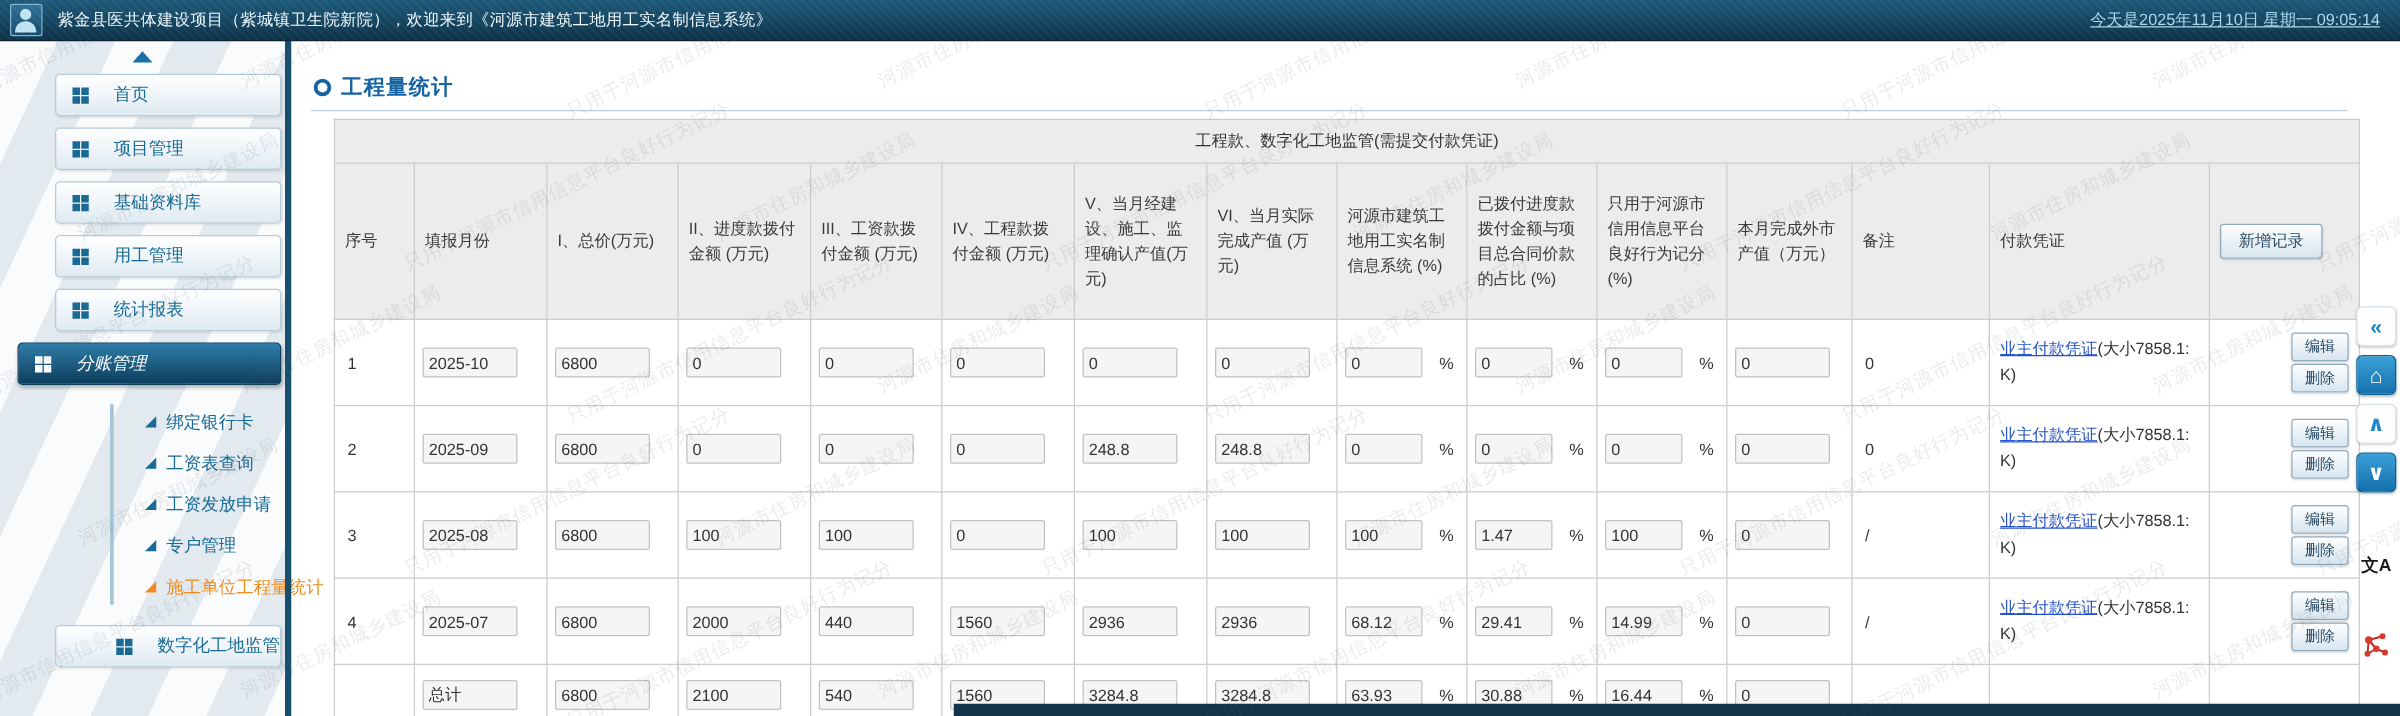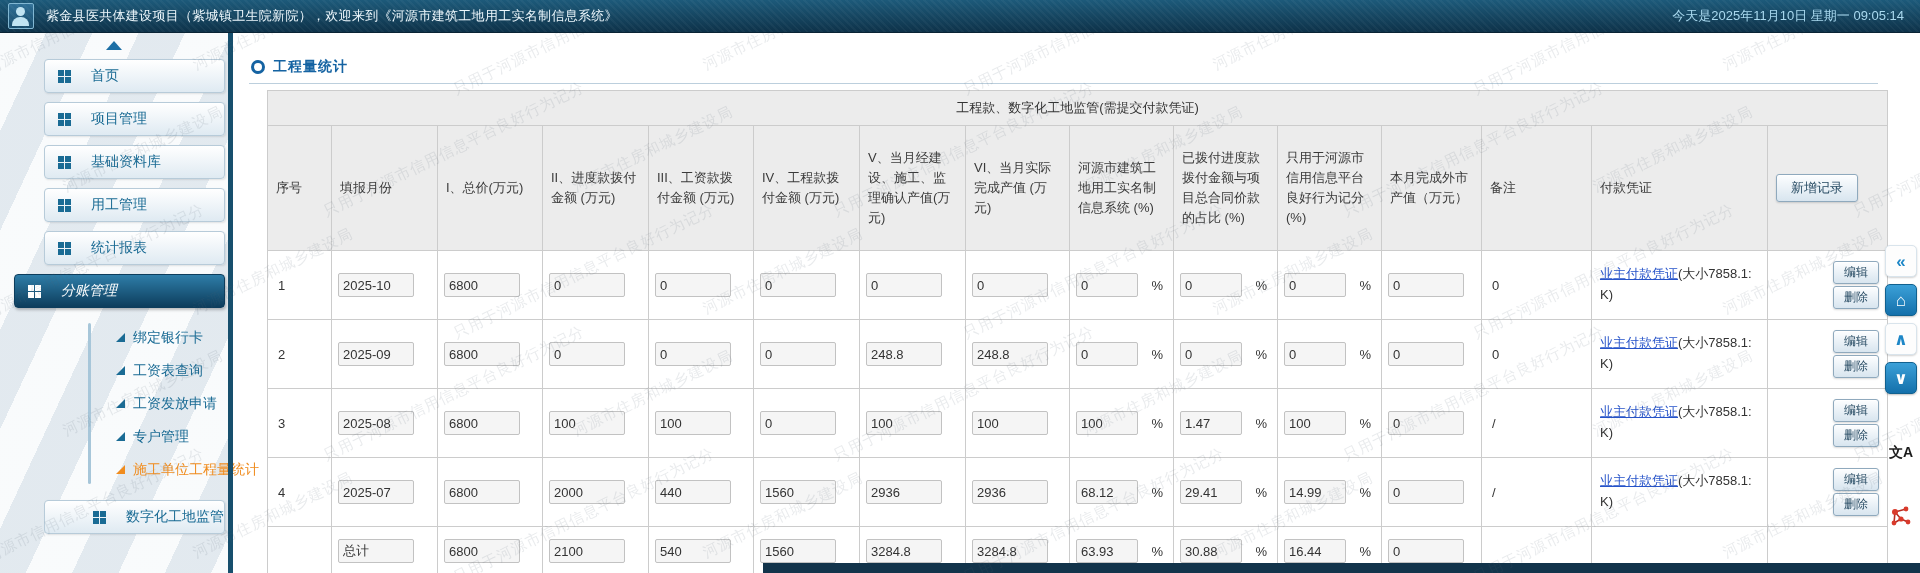--- a/index.html
+++ b/index.html
@@ -17,21 +17,21 @@
   }
   #topbar::after{content:"";position:absolute;inset:0;
     background:repeating-linear-gradient(45deg,rgba(255,255,255,.035) 0 2px,transparent 2px 5px);pointer-events:none;}
   .avatar{
     width:24px;height:24px;margin-left:8px;border:1px solid #7fb6d2;border-radius:2px;
     background:linear-gradient(#2f6f96,#174b6b);position:relative;flex:0 0 auto;
   }
   .avatar::before{content:"";position:absolute;left:7px;top:3px;width:9px;height:9px;border-radius:50%;background:#bfe3f2;}
   .avatar::after{content:"";position:absolute;left:3px;top:13px;width:17px;height:9px;border-radius:8px 8px 0 0;background:#bfe3f2;}
   .topbar-text{font-size:13px;color:#eef8fd;margin-left:12px;letter-spacing:.3px;position:relative;z-index:2;}
-  .topbar-time{margin-left:auto;margin-right:16px;font-size:13px;color:#a9d9ef;position:relative;z-index:2;}
+  .topbar-time{margin-left:auto;margin-right:16px;font-size:13px;color:#a9d9ef;position:relative;z-index:2;text-decoration:underline;}
   
   #sidebar{
     position:absolute;top:32px;left:0;width:228px;bottom:0;z-index:10;
     background:#eff3f6;
     background-image:repeating-linear-gradient(115deg,rgba(255,255,255,.65) 0 42px,rgba(211,222,231,.45) 42px 84px);
   }
   .collapse-arrow{width:0;height:0;margin:9px auto 4px;cursor:pointer;
     border-left:8px solid transparent;border-right:8px solid transparent;border-bottom:9px solid #1d6fa5;}
   .menu-item{
     height:32px;display:flex;align-items:center;gap:20px;
@@ -60,21 +60,21 @@
   .submenu-item .tri-icon{width:0;height:0;flex:0 0 auto;
     border-bottom:9px solid currentColor;border-left:9px solid transparent;}
   .submenu-item.active{color:#f08c1e;}
   .menu-item.after-sub{margin-top:14px;justify-content:flex-end;}
   
   #divider{position:absolute;left:228px;top:32px;width:5px;bottom:0;background:#174f6d;z-index:12;}
   
   #main{position:absolute;left:233px;top:32px;right:0;bottom:0;background:#fff;z-index:5;}
   .title-row{display:flex;align-items:center;gap:8px;margin:26px 0 0 18px;}
   .title-dot{width:8px;height:8px;border:3px solid #1563a2;border-radius:50%;}
-  .page-title{font-size:14px;font-weight:bold;color:#1563a2;letter-spacing:1px;}
+  .page-title{font-size:17px;font-weight:bold;color:#1563a2;letter-spacing:1px;}
   .title-underline{height:0;border-bottom:1px solid #bccfdd;margin:7px 42px 0 16px;}
   .table-wrap{margin:6px 0 0 34px;}
   table{border-collapse:collapse;table-layout:fixed;width:1620px;font-size:13px;color:#333;}
   th,td{border:1px solid #ccc;}
   .caption-row td{background:#ececec;height:32px;text-align:center;font-size:13px;color:#333;}
   .hdr th{background:#ececec;font-weight:normal;text-align:left;vertical-align:middle;
     padding:6px 8px;height:112px;line-height:1.55;color:#3a3a3a;}
   tbody td{background:#fff;height:60px;vertical-align:middle;padding:4px 6px;}
   tbody tr.total-row td{height:40px;}
   td.txt{padding-left:10px;}

